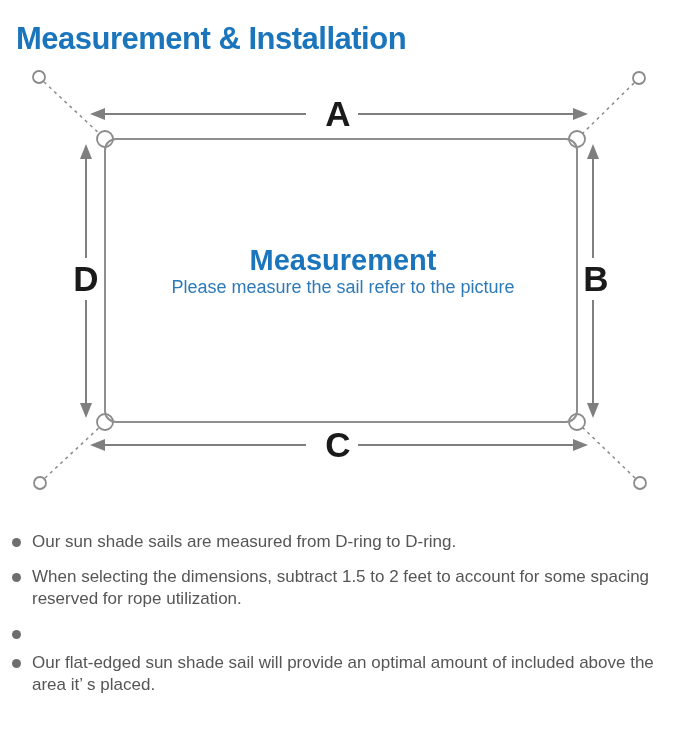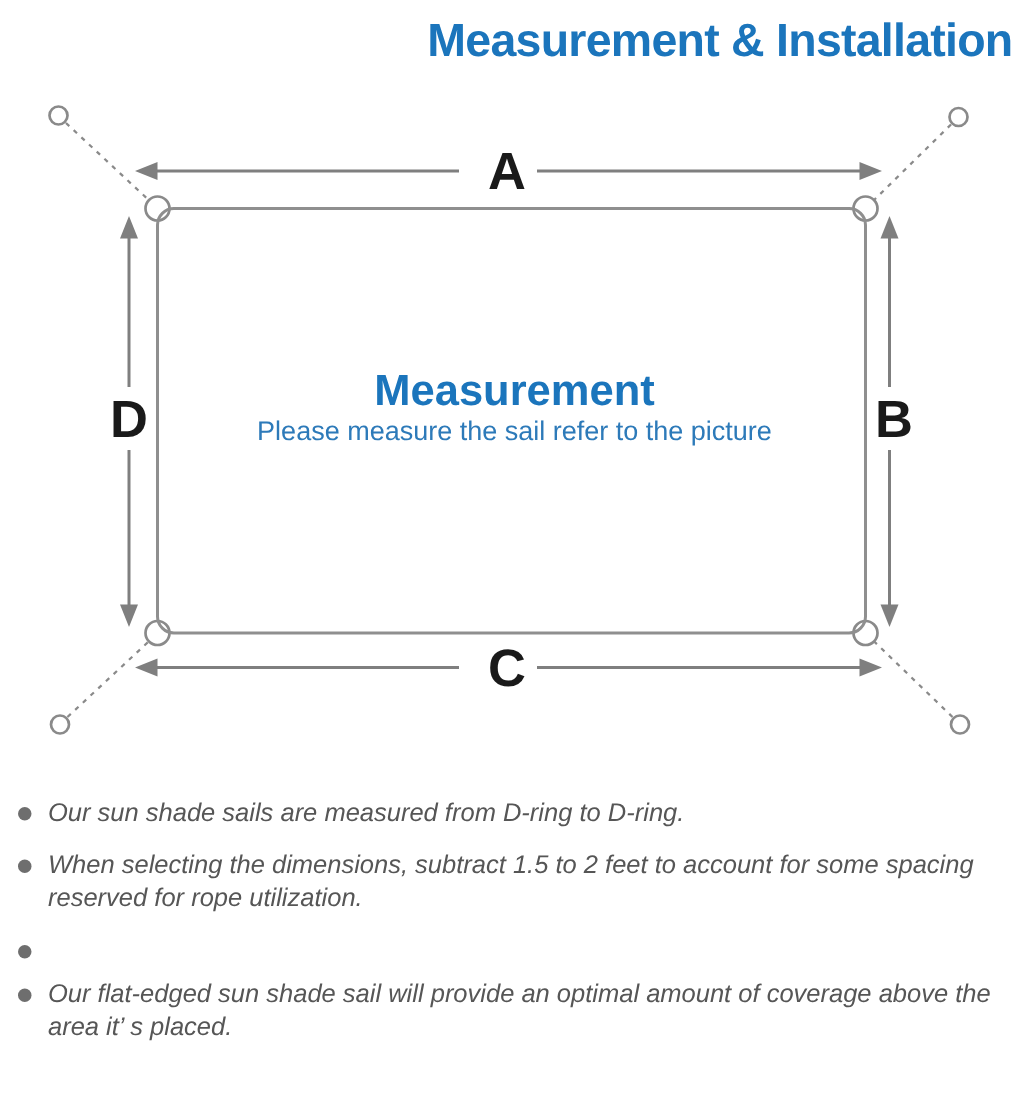--- a/index.html
+++ b/index.html
@@ -4,23 +4,23 @@
 <style>
   html,body{margin:0;padding:0;background:#ffffff;}
   .page{
     position:relative;
     width:679px;height:739px;
     background:#ffffff;
     font-family:"Liberation Sans", sans-serif;
     overflow:hidden;
   }
   .title{
-    margin:4px;
+    margin:16px;
     padding-top:5px;
-    text-align:right;
+    text-align:left;
     font-size:31px;
     font-weight:700;
     letter-spacing:-0.5px;
     color:#1b75bc;
   }
   .diagram{
     position:absolute;
     top:0;left:0;
   }
   .notes{
@@ -31,21 +31,20 @@
     list-style:none;
     box-sizing:border-box;
   }
   .notes li{
     display:flex;
     align-items:flex-start;
     margin:0 0 13px 0;
     font-size:17px;
     line-height:22px;
     color:#565656;
-    font-style:italic;
   }
   .notes .dot{
     flex:0 0 auto;
     width:9px;height:9px;
     margin:7px 11px 0 2px;
     border-radius:50%;
     background:#6e6e6e;
   }
   
   .sail-line{stroke:#8f8f8f;stroke-width:2;fill:none;}
@@ -139,17 +138,17 @@
     </li>
     <li>
       <span class="dot"></span>
       <span>When selecting the dimensions, subtract 1.5 to 2 feet to account for some spacing reserved for rope utilization.</span>
     </li>
     <li>
       <span class="dot"></span>
     </li>
     <li>
       <span class="dot"></span>
-      <span>Our flat-edged sun shade sail will provide an optimal amount of coverage above the area it’ s placed.</span>
+      <span>Our flat-edged sun shade sail will provide an optimal amount of included above the area it’ s placed.</span>
     </li>
   </ul>
 
 </div>
 
 </body></html>

